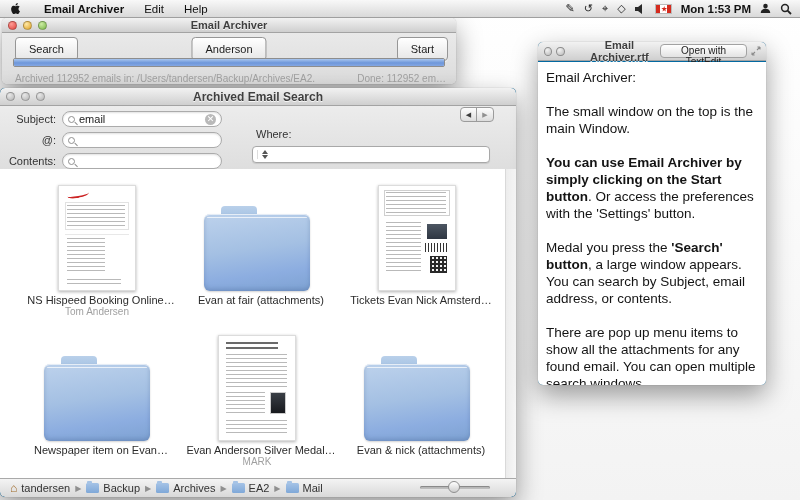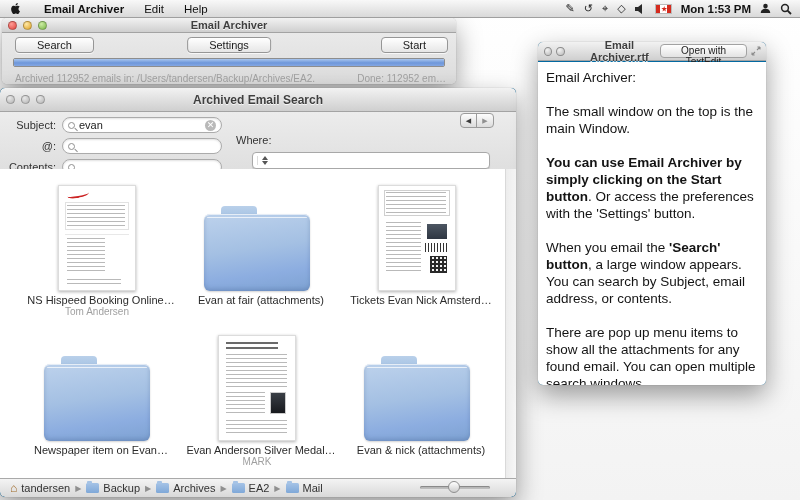--- a/index.html
+++ b/index.html
@@ -33,50 +33,50 @@
   .tl { width:9px; height:9px; border-radius:50%; margin-left:6px; border:0.5px solid rgba(0,0,0,.25); }
   .tl.red { background:radial-gradient(circle at 35% 30%, #ff9d96, #e0443e); }
   .tl.yellow { background:radial-gradient(circle at 35% 30%, #ffe9a8, #dea123); }
   .tl.green { background:radial-gradient(circle at 35% 30%, #cdeda4, #7ab648); }
   .tl.gray { background:radial-gradient(circle at 35% 30%, #e8e8e8, #b4b4b4); }
 
   
   .win1 { left:2px; top:18px; width:454px; height:66px;
     background:linear-gradient(#ededed,#dcdcdc); }
   .win1 .content { position:relative; height:50px; }
-  .mac-btn { position:absolute; height:16px; font-family:inherit; font-size:11px; color:#1c1c1c;
+  .mac-btn { position:absolute; height:24px; font-family:inherit; font-size:11px; color:#1c1c1c;
     background:linear-gradient(#ffffff,#e6e6e6); border:1px solid #969696; border-radius:4px;
-    padding:0 21px; box-shadow:0 1px 0 rgba(255,255,255,.7); }
+    padding:0 13px; box-shadow:0 1px 0 rgba(255,255,255,.7); }
   .btn-search { left:13px; top:4px; }
   .btn-settings { left:50%; transform:translateX(-50%); top:4px; }
   .btn-start { right:8px; top:4px; }
   .progress { position:absolute; left:11px; right:11px; top:25px; height:9px;
     border:1px solid #8d8d8d; border-radius:2px; background:#cfd8e8; overflow:hidden; }
   .progress .fill { height:100%; background:linear-gradient(#a9c6ef,#6e97da 55%,#84a7e3); }
   .status-row { position:absolute; left:13px; right:10px; top:40px;
     display:flex; justify-content:space-between; font-size:10px; color:#a2a2a2; }
 
   
   .win2 { left:0px; top:88px; width:516px; height:409px; overflow:hidden; }
-  .win2 .titlebar { height:24px; }
+  .win2 .titlebar { height:18px; }
   .win2 .titlebar .title { font-size:12px; }
   .form-area { position:relative; height:64px;
     background:linear-gradient(#ececec,#dedede); border-bottom:1px solid #b2b2b2; }
   .srow { position:absolute; display:flex; align-items:center; }
   .srow label { width:52px; text-align:right; font-size:11px; color:#333; margin-right:6px; }
   .sfield { width:160px; height:16px; background:#fff; border:1px solid #ababab; border-radius:9px;
     display:flex; align-items:center; padding:0 5px; box-shadow:inset 0 1px 2px rgba(0,0,0,.12); }
   .mag { width:7px; height:7px; border:1.4px solid #8f8f8f; border-radius:50%; position:relative;
     margin-right:4px; flex:none; }
   .mag::after { content:''; position:absolute; width:4px; height:1.4px; background:#8f8f8f;
     left:5px; top:6px; transform:rotate(45deg); }
   .sfield .val { font-size:11px; color:#222; flex:1; }
   .clear-btn { width:11px; height:11px; border-radius:50%; background:#b9b9b9; color:#fff;
     font-size:9px; line-height:11px; text-align:center; flex:none; }
-  .where-label { position:absolute; left:236px; top:22px; font-size:11px; color:#333; }
+  .where-label { position:absolute; left:256px; top:22px; font-size:11px; color:#333; }
   .popup { position:absolute; left:252px; top:40px; width:238px; height:17px; background:#fff;
     border:1px solid #a8a8a8; border-radius:4px; display:flex; align-items:center;
     font-size:10px; color:#222; padding:0 4px; box-shadow:0 1px 1px rgba(0,0,0,.1); }
   .popup .ptext { flex:1; overflow:hidden; white-space:nowrap; }
   .popup .steppers { display:flex; flex-direction:column; gap:1px; padding-left:4px; border-left:1px solid #ddd; }
   .popup .steppers i { width:0; height:0; border-left:3px solid transparent; border-right:3px solid transparent; }
   .popup .up { border-bottom:4px solid #555; }
   .popup .down { border-top:4px solid #555; }
   .files-count { position:absolute; right:26px; top:62px; font-size:11px; color:#333; }
   .segmented { position:absolute; right:22px; top:1px; display:flex; border:1px solid #9b9b9b;
@@ -208,21 +208,21 @@
 
   <div class="window win1">
     <div class="titlebar">
       <span class="tl red"></span>
       <span class="tl yellow"></span>
       <span class="tl green"></span>
       <span class="title">Email Archiver</span>
     </div>
     <div class="content">
       <button class="mac-btn btn-search">Search</button>
-      <button class="mac-btn btn-settings">Settings</button>
+      <button class="mac-btn btn-settings">Anderson</button>
       <button class="mac-btn btn-start">Start</button>
       <div class="progress">
           <div class="fill" style="width: 100%;"></div>
         </div>
       <div class="status-row">
         <span>Archived 112952 emails in:  /Users/tandersen/Backup/Archives/EA2.</span>
         <span>Done: 112952 em…</span>
       </div>
     </div>
   </div>
@@ -238,21 +238,21 @@
     <div class="form-area">
       <div class="segmented">
         <span class="seg-btn">◀</span>
         <span class="seg-btn">▶</span>
       </div>
 
       <div class="srow" style="left:4px; top:5px;">
         <label>Subject:</label>
         <div class="sfield">
           <span class="mag"></span>
-          <span class="val">evan</span>
+          <span class="val">email</span>
           <span class="clear-btn">✕</span>
         </div>
       </div>
       <div class="srow" style="left:4px; top:26px;">
         <label>@:</label>
         <div class="sfield">
           <span class="mag"></span>
           <span class="val"></span>
         </div>
       </div>
@@ -387,18 +387,18 @@
       <span class="expand-icon">
         <svg width="10" height="10" viewBox="0 0 10 10">
             <path d="M1 9 L4 6 M1 9 L1 6.4 M1 9 L3.6 9 M9 1 L6 4 M9 1 L9 3.6 M9 1 L6.4 1" stroke="#8a8a8a" stroke-width="1.1" fill="none"></path>
           </svg>
       </span>
     </div>
     <div class="doc-text" id="paragraphs">
         <p><span>Email Archiver:</span></p>
         <p><span>The small window on the top is the main Window.</span></p>
         <p><span class="b">You can use Email Archiver by simply clicking on the Start button</span><span>. Or access the preferences with the 'Settings' button.</span></p>
-        <p><span>When you email the </span><span class="b">'Search' button</span><span>, a large window appears. You can search by Subject,  email address, or contents.</span></p>
+        <p><span>Medal you press the </span><span class="b">'Search' button</span><span>, a large window appears. You can search by Subject,  email address, or contents.</span></p>
         <p><span>There are pop up menu items to show all the attachments for any found email. You can open multiple search windows.</span></p>
       </div>
   </div>
 
 </div>
 
 </body></html>

